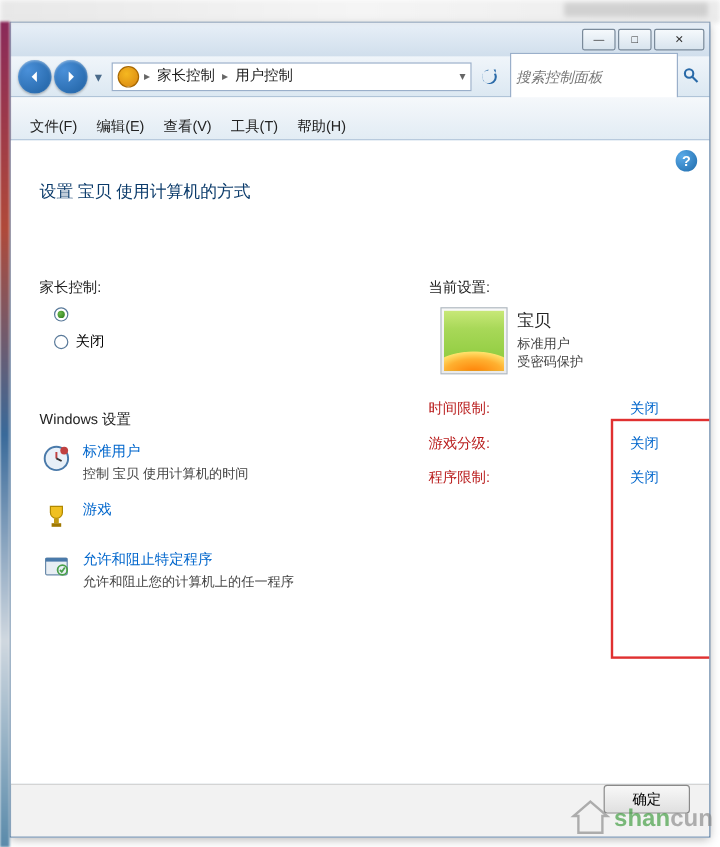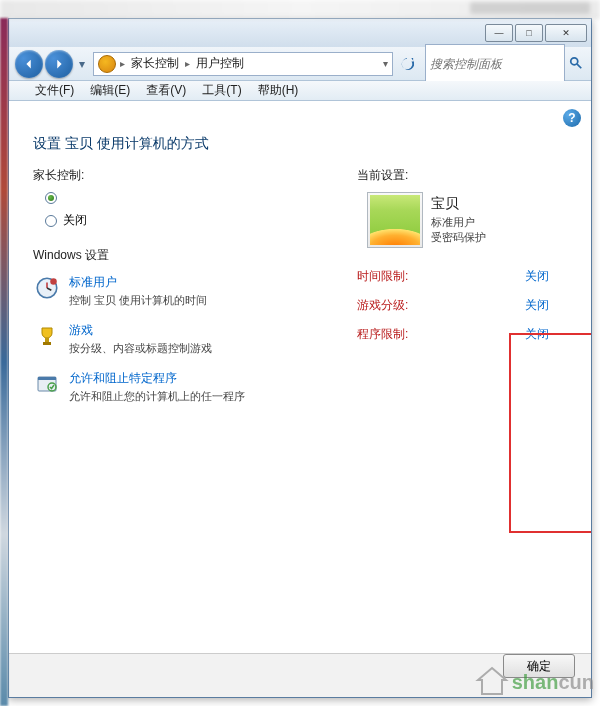--- a/index.html
+++ b/index.html
@@ -16,29 +16,29 @@
 .nav-dd { width: 14px; height: 18px; margin-right: 4px; display: flex; align-items: center; justify-content: center; color: #4a6a8a; }
 .breadcrumb { display: flex; align-items: center; flex: 1; height: 24px; background: #fff; border: 1px solid #9aafca; padding: 0 4px; font-size: 12px; }
 .bc-icon { width: 18px; height: 18px; margin-right: 4px; background: radial-gradient(circle at 40% 35%, #f5b820, #d88510); border-radius: 50%; border: 1px solid #a86800; }
 .bc-item { padding: 0 6px; color: #222; }
 .bc-sep { color: #666; font-size: 10px; }
 .bc-end { margin-left: auto; display: flex; align-items: center; }
 .refresh-icon { width: 20px; height: 20px; margin: 0 4px; display: flex; align-items: center; justify-content: center; color: #2a6aa8; }
 .search-box { width: 140px; height: 39px; background: #fff; border: 1px solid #9aafca; margin-left: 4px; display: flex; align-items: center; padding: 0 4px; }
 .search-box input { border: none; outline: none; width: 100%; font-size: 12px; color: #888; font-style: italic; }
 .search-glass { width: 16px; height: 16px; color: #2a6aa8; margin-left: 4px; }
-.menu-bar { height: 20px; background: linear-gradient(180deg, #f5f8fb, #e2ecf4); border-bottom: 1px solid #b0c4d8; display: flex; align-items: center; padding: 0 18px; }
+.menu-bar { height: 36px; background: linear-gradient(180deg, #f5f8fb, #e2ecf4); border-bottom: 1px solid #b0c4d8; display: flex; align-items: flex-end; padding: 0 8px; }
 .menu-item { padding: 2px 8px; color: #222; cursor: pointer; }
 .content { flex: 1; background: #fff; padding: 16px 24px 0 24px; position: relative; overflow: hidden; }
 .help-icon { position: absolute; top: 8px; right: 10px; width: 18px; height: 18px; border-radius: 50%; background: radial-gradient(circle at 30% 30%, #5aaae8, #1e6aaa); color: #fff; display: flex; align-items: center; justify-content: center; font-size: 12px; font-weight: bold; cursor: pointer; }
 .page-title { font-size: 14px; color: #0a3a6a; margin: 18px 0 14px 0; }
 .main-cols { display: flex; }
 .left-col { flex: 1; }
 .right-col { width: 210px; }
-.section-label { font-size: 12px; color: #222; margin-bottom: 8px; }
+.section-label { font-size: 12px; color: #222; margin-bottom: 8px; margin-top: 48px; }
 .radio-group { margin-left: 12px; margin-bottom: 18px; }
 .radio-row { display: flex; align-items: center; margin-bottom: 8px; cursor: pointer; }
 .radio-dot { width: 12px; height: 12px; border: 1px solid #5a7a9a; border-radius: 50%; margin-right: 6px; display: flex; align-items: center; justify-content: center; background: #fff; }
 .radio-dot.checked::after { content: ""; width: 6px; height: 6px; border-radius: 50%; background: radial-gradient(circle at 35% 35%, #6ab84a, #2a7a1a); }
 .win-settings { margin-top: 10px; }
 .setting-item { display: flex; margin-bottom: 14px; }
 .setting-icon { width: 28px; height: 28px; margin-right: 8px; flex-shrink: 0; display: flex; align-items: center; justify-content: center; }
 .setting-text { }
 .setting-link { color: #0066cc; font-size: 12px; cursor: pointer; }
 .setting-desc { color: #444; font-size: 11px; margin-top: 2px; }
@@ -155,21 +155,20 @@
           <div class="setting-item">
             <div class="setting-icon">
                 <svg viewBox="0 0 24 24" width="24" height="24">
                   <path d="M7 4h10v5a5 5 0 0 1-10 0z" fill="#f0c020" stroke="#b08800"></path>
                   <rect x="10" y="14" width="4" height="4" fill="#c09810"></rect>
                   <rect x="8" y="18" width="8" height="3" fill="#a07800"></rect>
                 </svg>
               </div>
             <div class="setting-text">
               <div class="setting-link">游戏</div>
-              <div class="setting-desc">按分级、内容或标题控制游戏</div>
             </div>
           </div>
           <div class="setting-item">
             <div class="setting-icon">
                 <svg viewBox="0 0 24 24" width="24" height="24">
                   <rect x="3" y="5" width="18" height="14" rx="1" fill="#e8eef4" stroke="#6a8aaa"></rect>
                   <rect x="3" y="5" width="18" height="3" fill="#4a7aaa"></rect>
                   <circle cx="17" cy="15" r="4" fill="none" stroke="#4aa04a" stroke-width="1.5"></circle>
                   <path d="M15 15l1.5 1.5L19 13" fill="none" stroke="#4aa04a" stroke-width="1.5"></path>
                 </svg>

